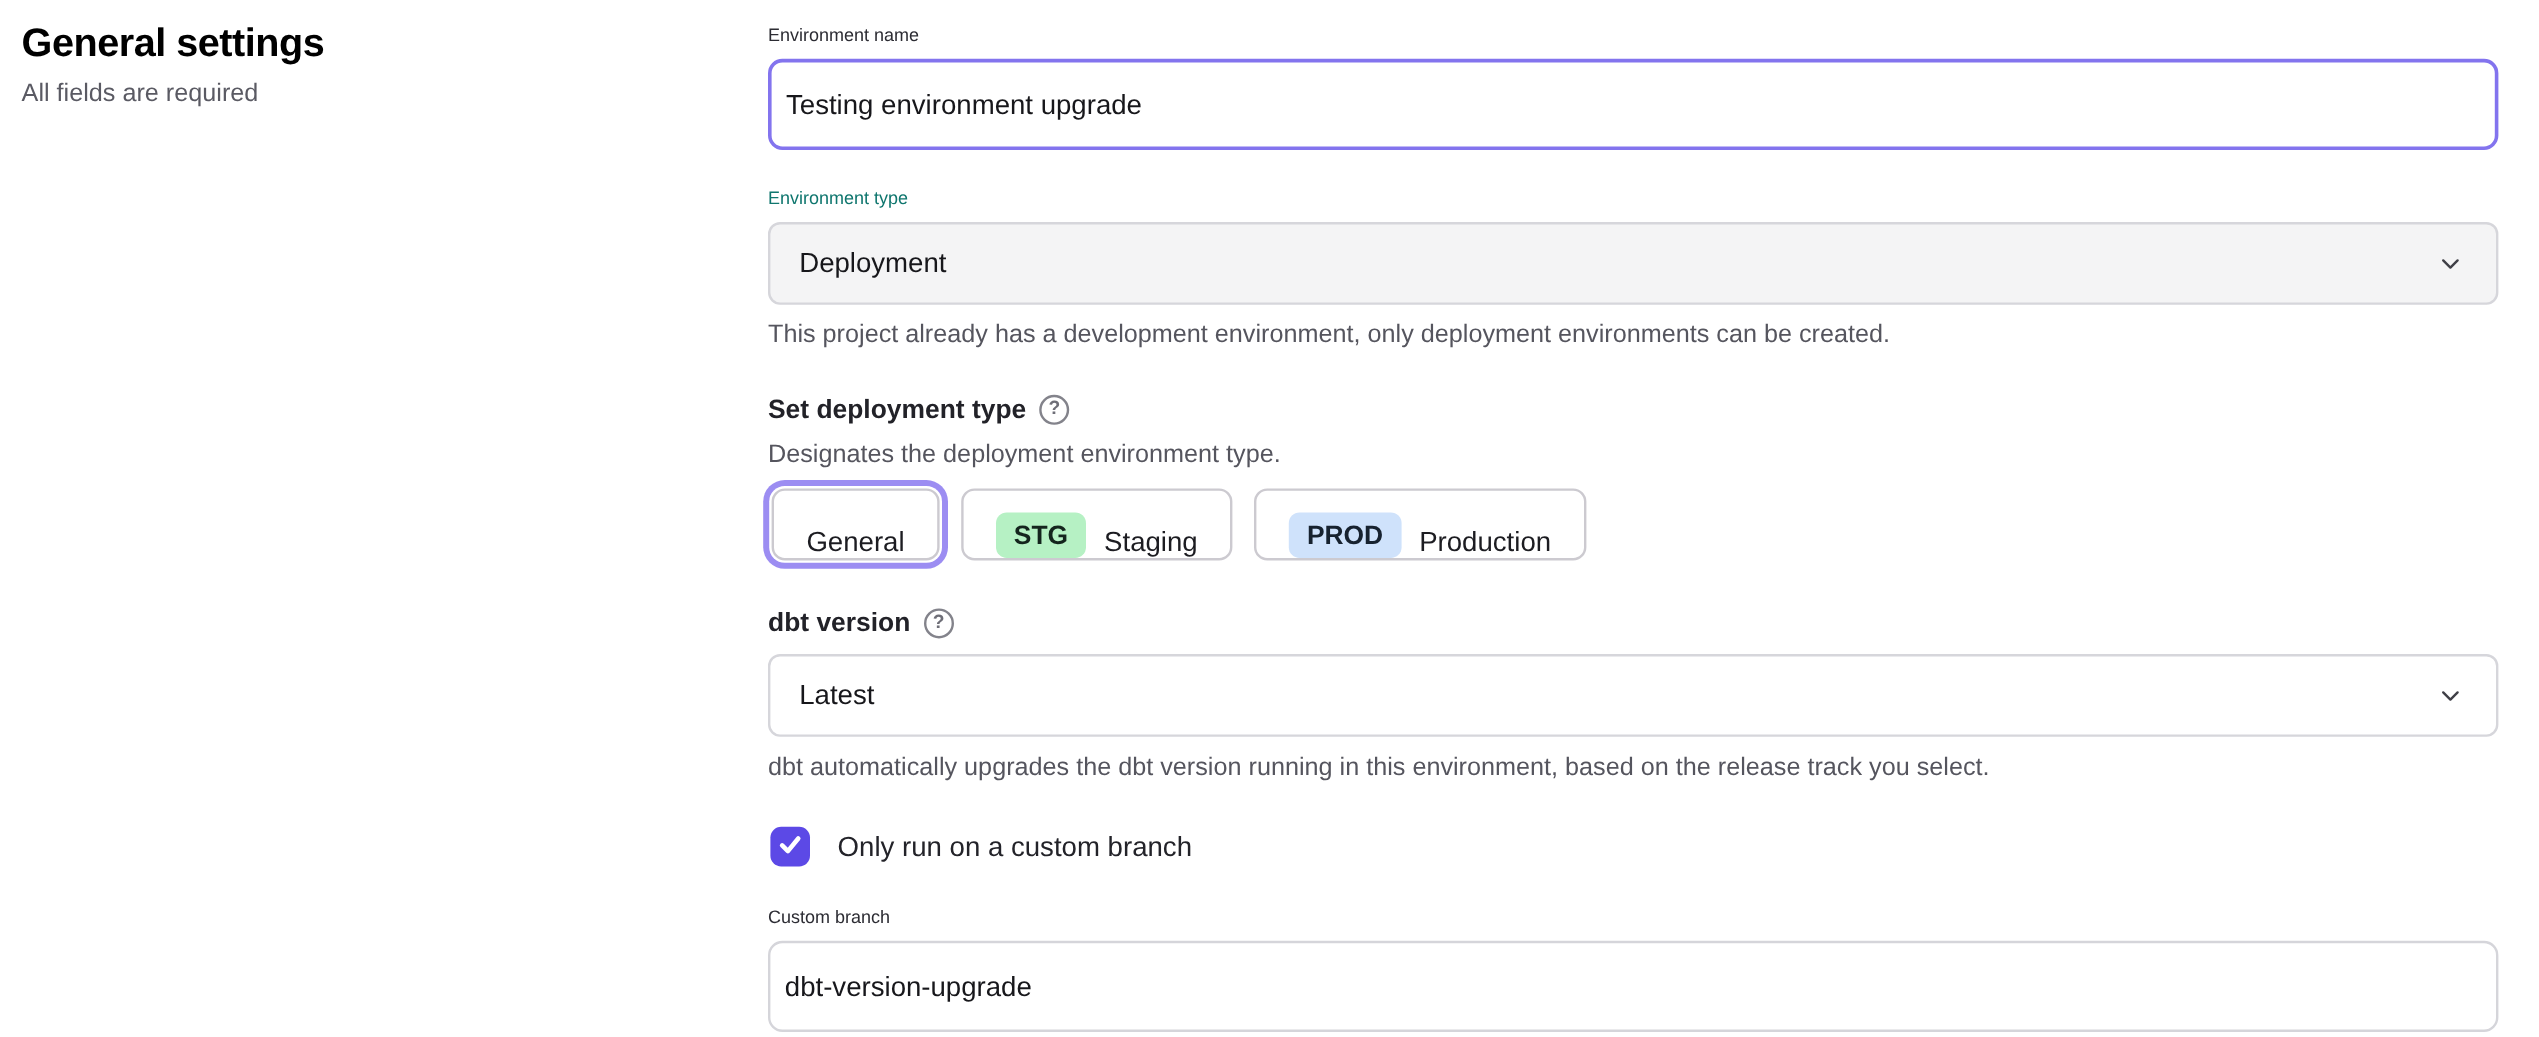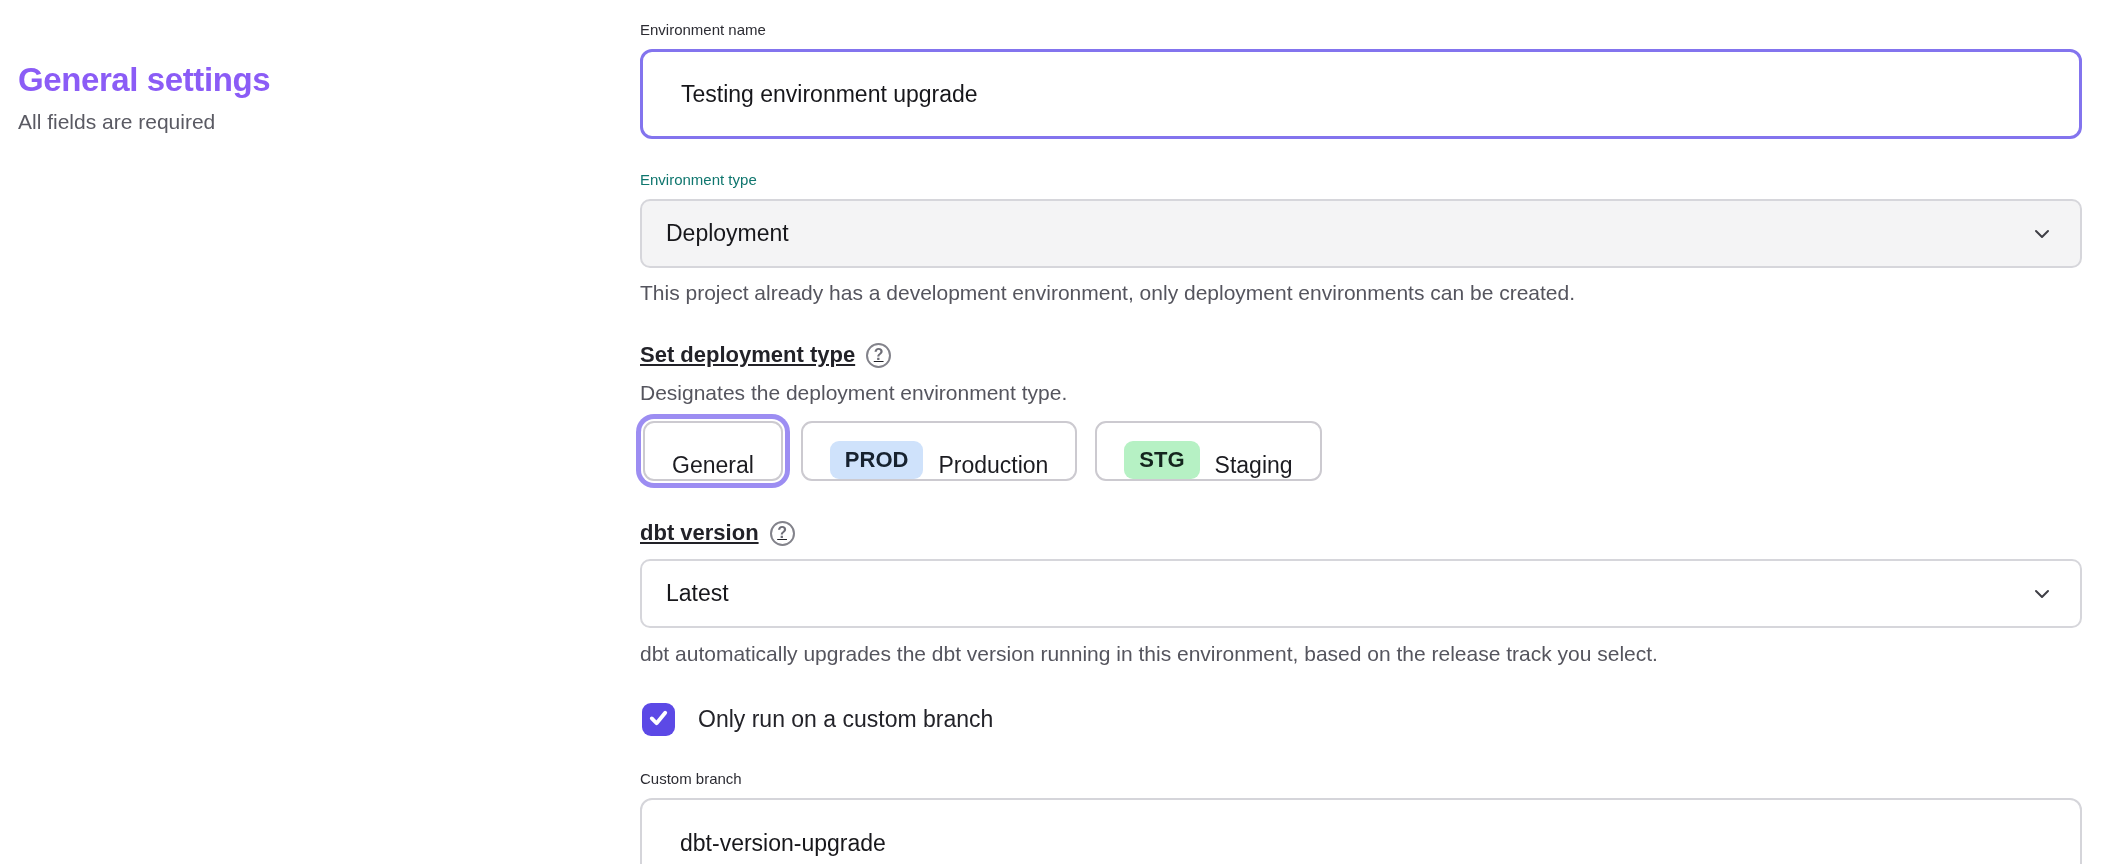--- a/index.html
+++ b/index.html
@@ -11,24 +11,23 @@
     color: #1c1c21;
     overflow: hidden;
   }
   .page { display: flex; width: 2116px; height: 864px; }
 
   
   .left-panel { width: 640px; padding: 16px 0 0 18px; flex-shrink: 0; }
   .page-title {
     font-size: 33px;
     font-weight: 700;
-    color: #8b5cf6;
+    color: #000000;
     letter-spacing: -0.4px;
     line-height: 40px;
-    margin-top: 44px;
   }
   .page-subtitle {
     margin-top: 9px;
     font-size: 21px;
     color: #5a5a63;
     line-height: 26px;
   }
 
   
   .form-panel { width: 1442px; padding-top: 16px; }
@@ -42,46 +41,45 @@
   }
   .field-label.disabled { color: #0f766e; font-weight: 400; }
 
   .section-label {
     font-size: 22px;
     font-weight: 700;
     color: #222228;
     line-height: 30px;
     display: flex;
     align-items: center;
-    text-decoration: underline;
   }
   .help-icon {
     display: inline-flex;
     width: 25px; height: 25px;
     border: 2px solid #83838b;
     border-radius: 50%;
     color: #6e6e77;
     font-size: 16px;
     font-weight: 600;
     align-items: center;
     justify-content: center;
     margin-left: 11px;
     line-height: 1;
   }
 
   .text-input {
     width: 100%;
-    height: 90px;
+    height: 76px;
     border-radius: 12px;
     border: 2px solid #d5d5da;
     background: #ffffff;
     font-family: "Liberation Sans", "DejaVu Sans", sans-serif;
     font-size: 23px;
     color: #17171b;
-    padding: 0 38px;
+    padding: 0 12px;
     outline: none;
   }
   .text-input.focused { border: 3px solid #8374ee; }
 
   .select-box {
     width: 100%;
     height: 69px;
     border-radius: 10px;
     border: 2px solid #d6d6db;
     background: #ffffff;
@@ -194,26 +192,26 @@
       <div class="section-label">
         <span>Set deployment type</span>
         <span class="help-icon">?</span>
       </div>
       <div class="helper-text">Designates the deployment environment type.</div>
       <div class="options-row">
         <button class="option-btn selected">
           <span>General</span>
         </button>
         <button class="option-btn">
+          <span class="badge stg">STG</span>
+          <span>Staging</span>
+        </button>
+        <button class="option-btn">
           <span class="badge prod">PROD</span>
           <span>Production</span>
-        </button>
-        <button class="option-btn">
-          <span class="badge stg">STG</span>
-          <span>Staging</span>
         </button>
       </div>
     </div>
 
     <div class="fld-dbt-version">
       <div class="section-label">
         <span>dbt version</span>
         <span class="help-icon">?</span>
       </div>
       <div class="select-box">

